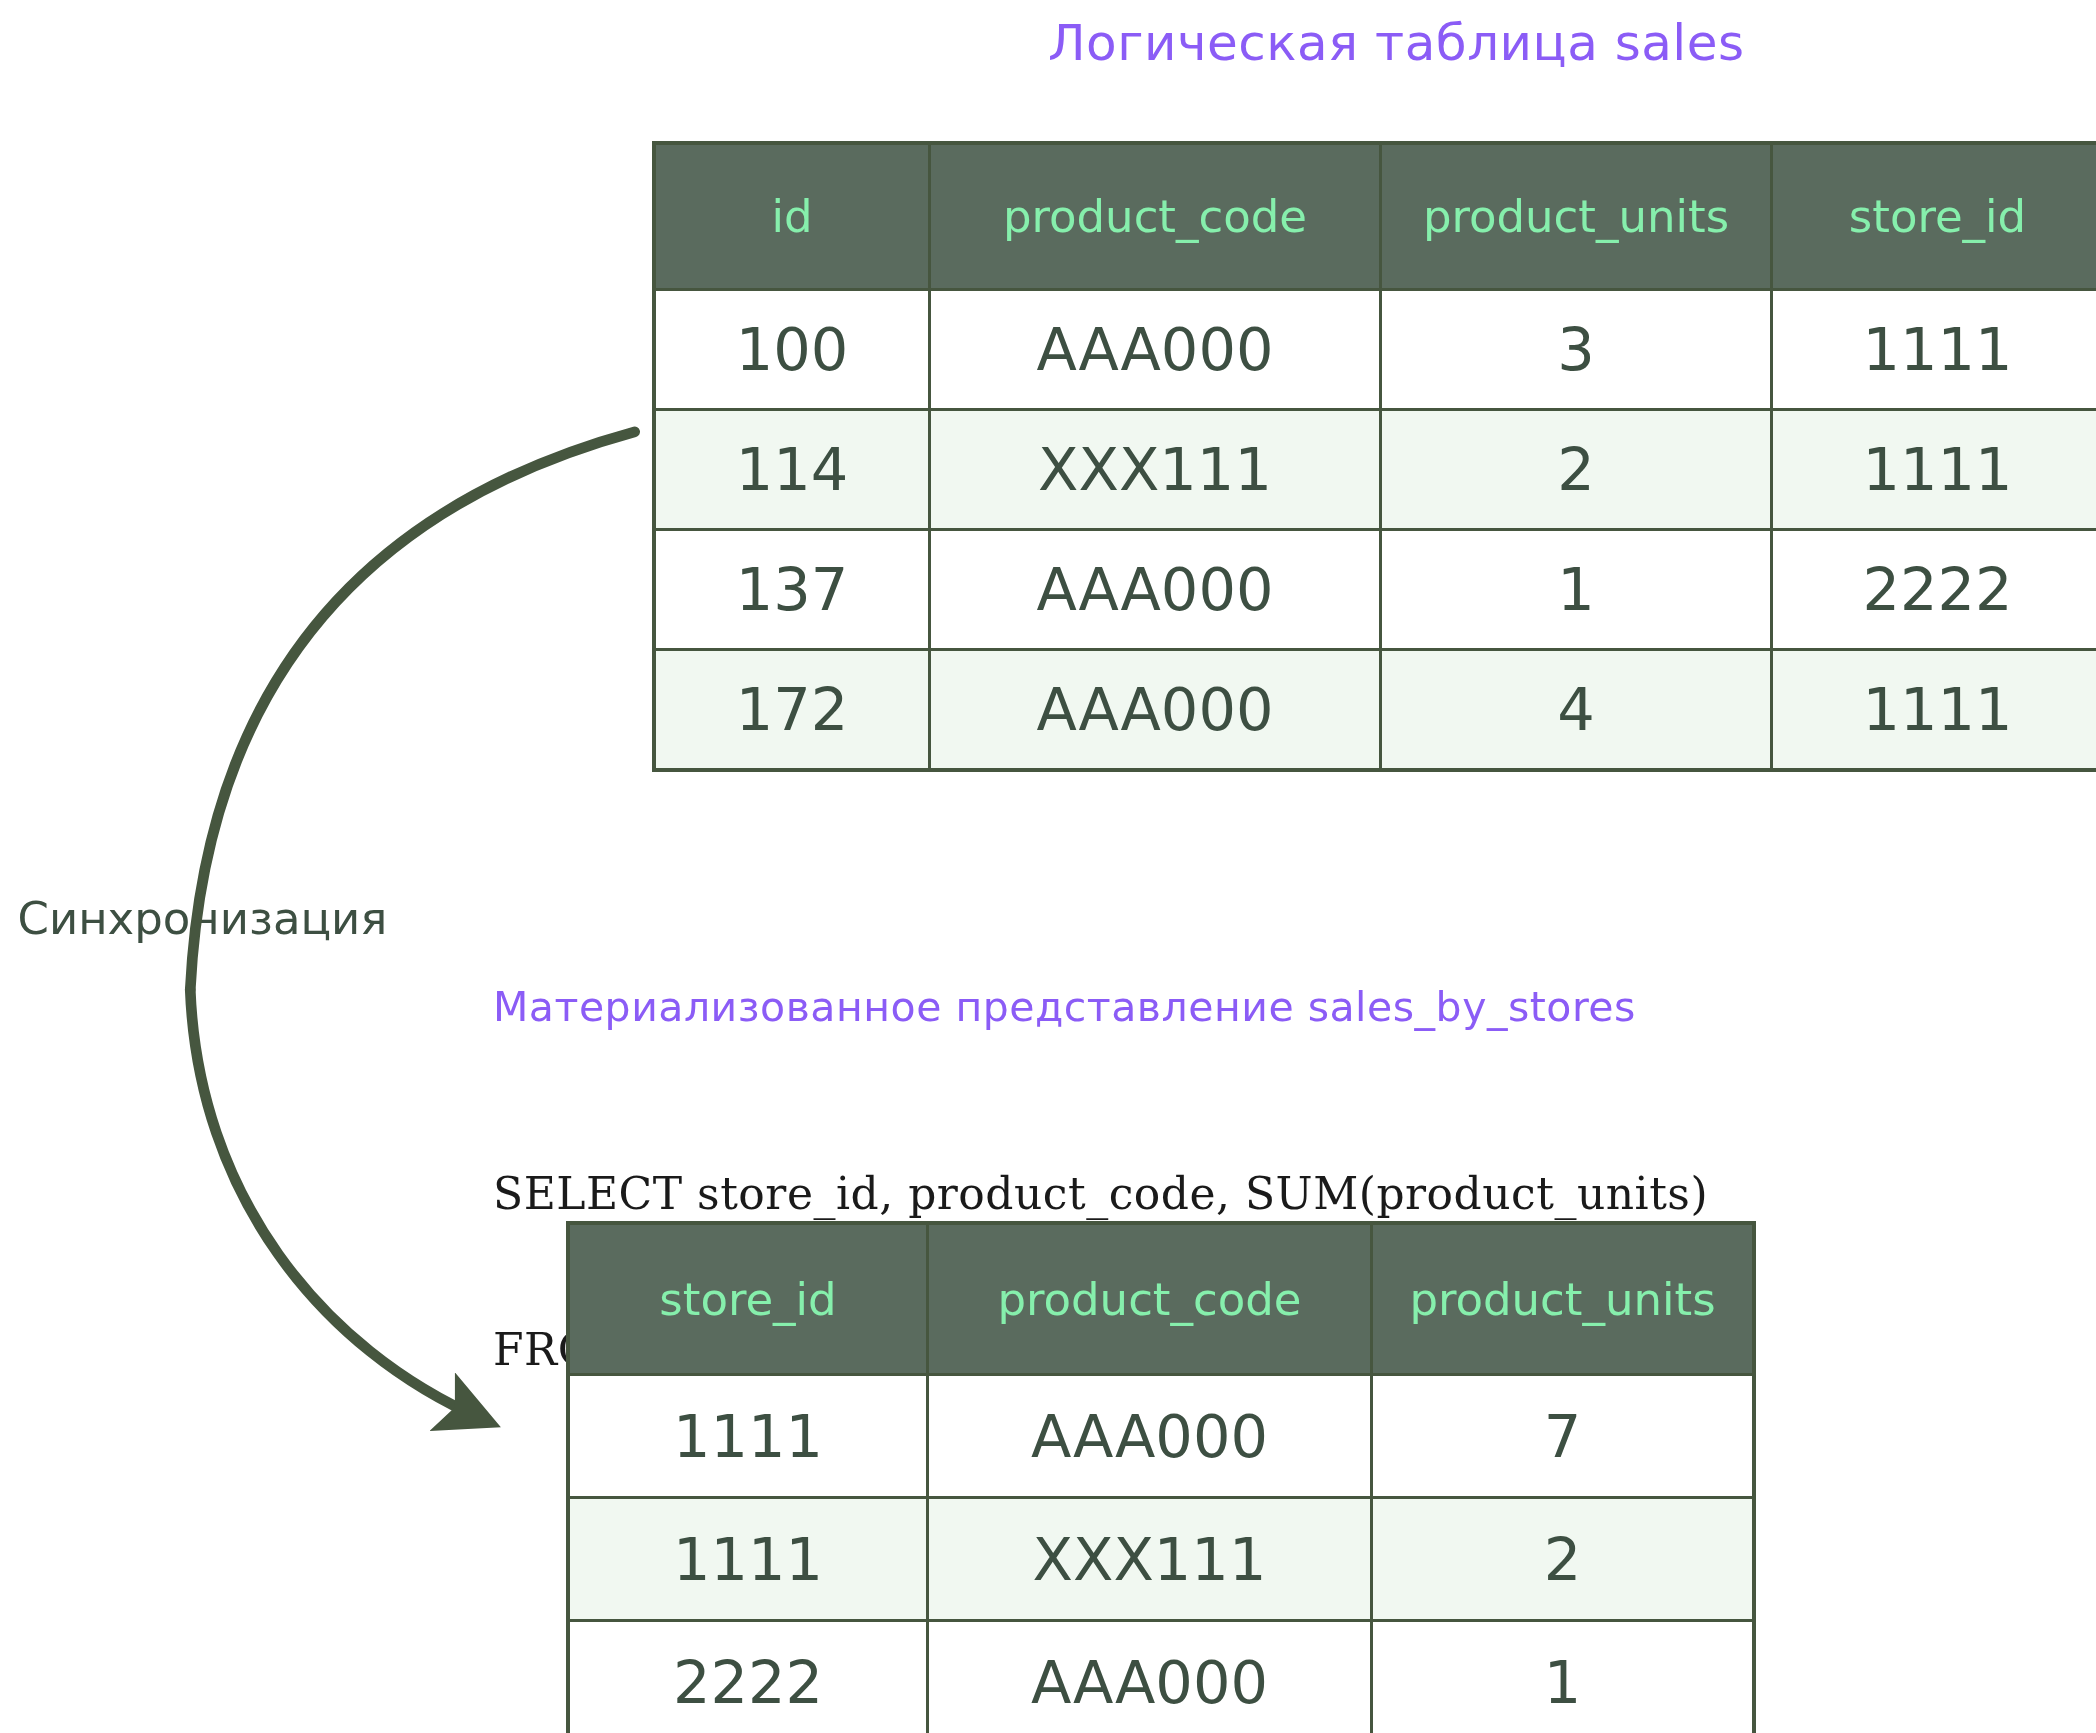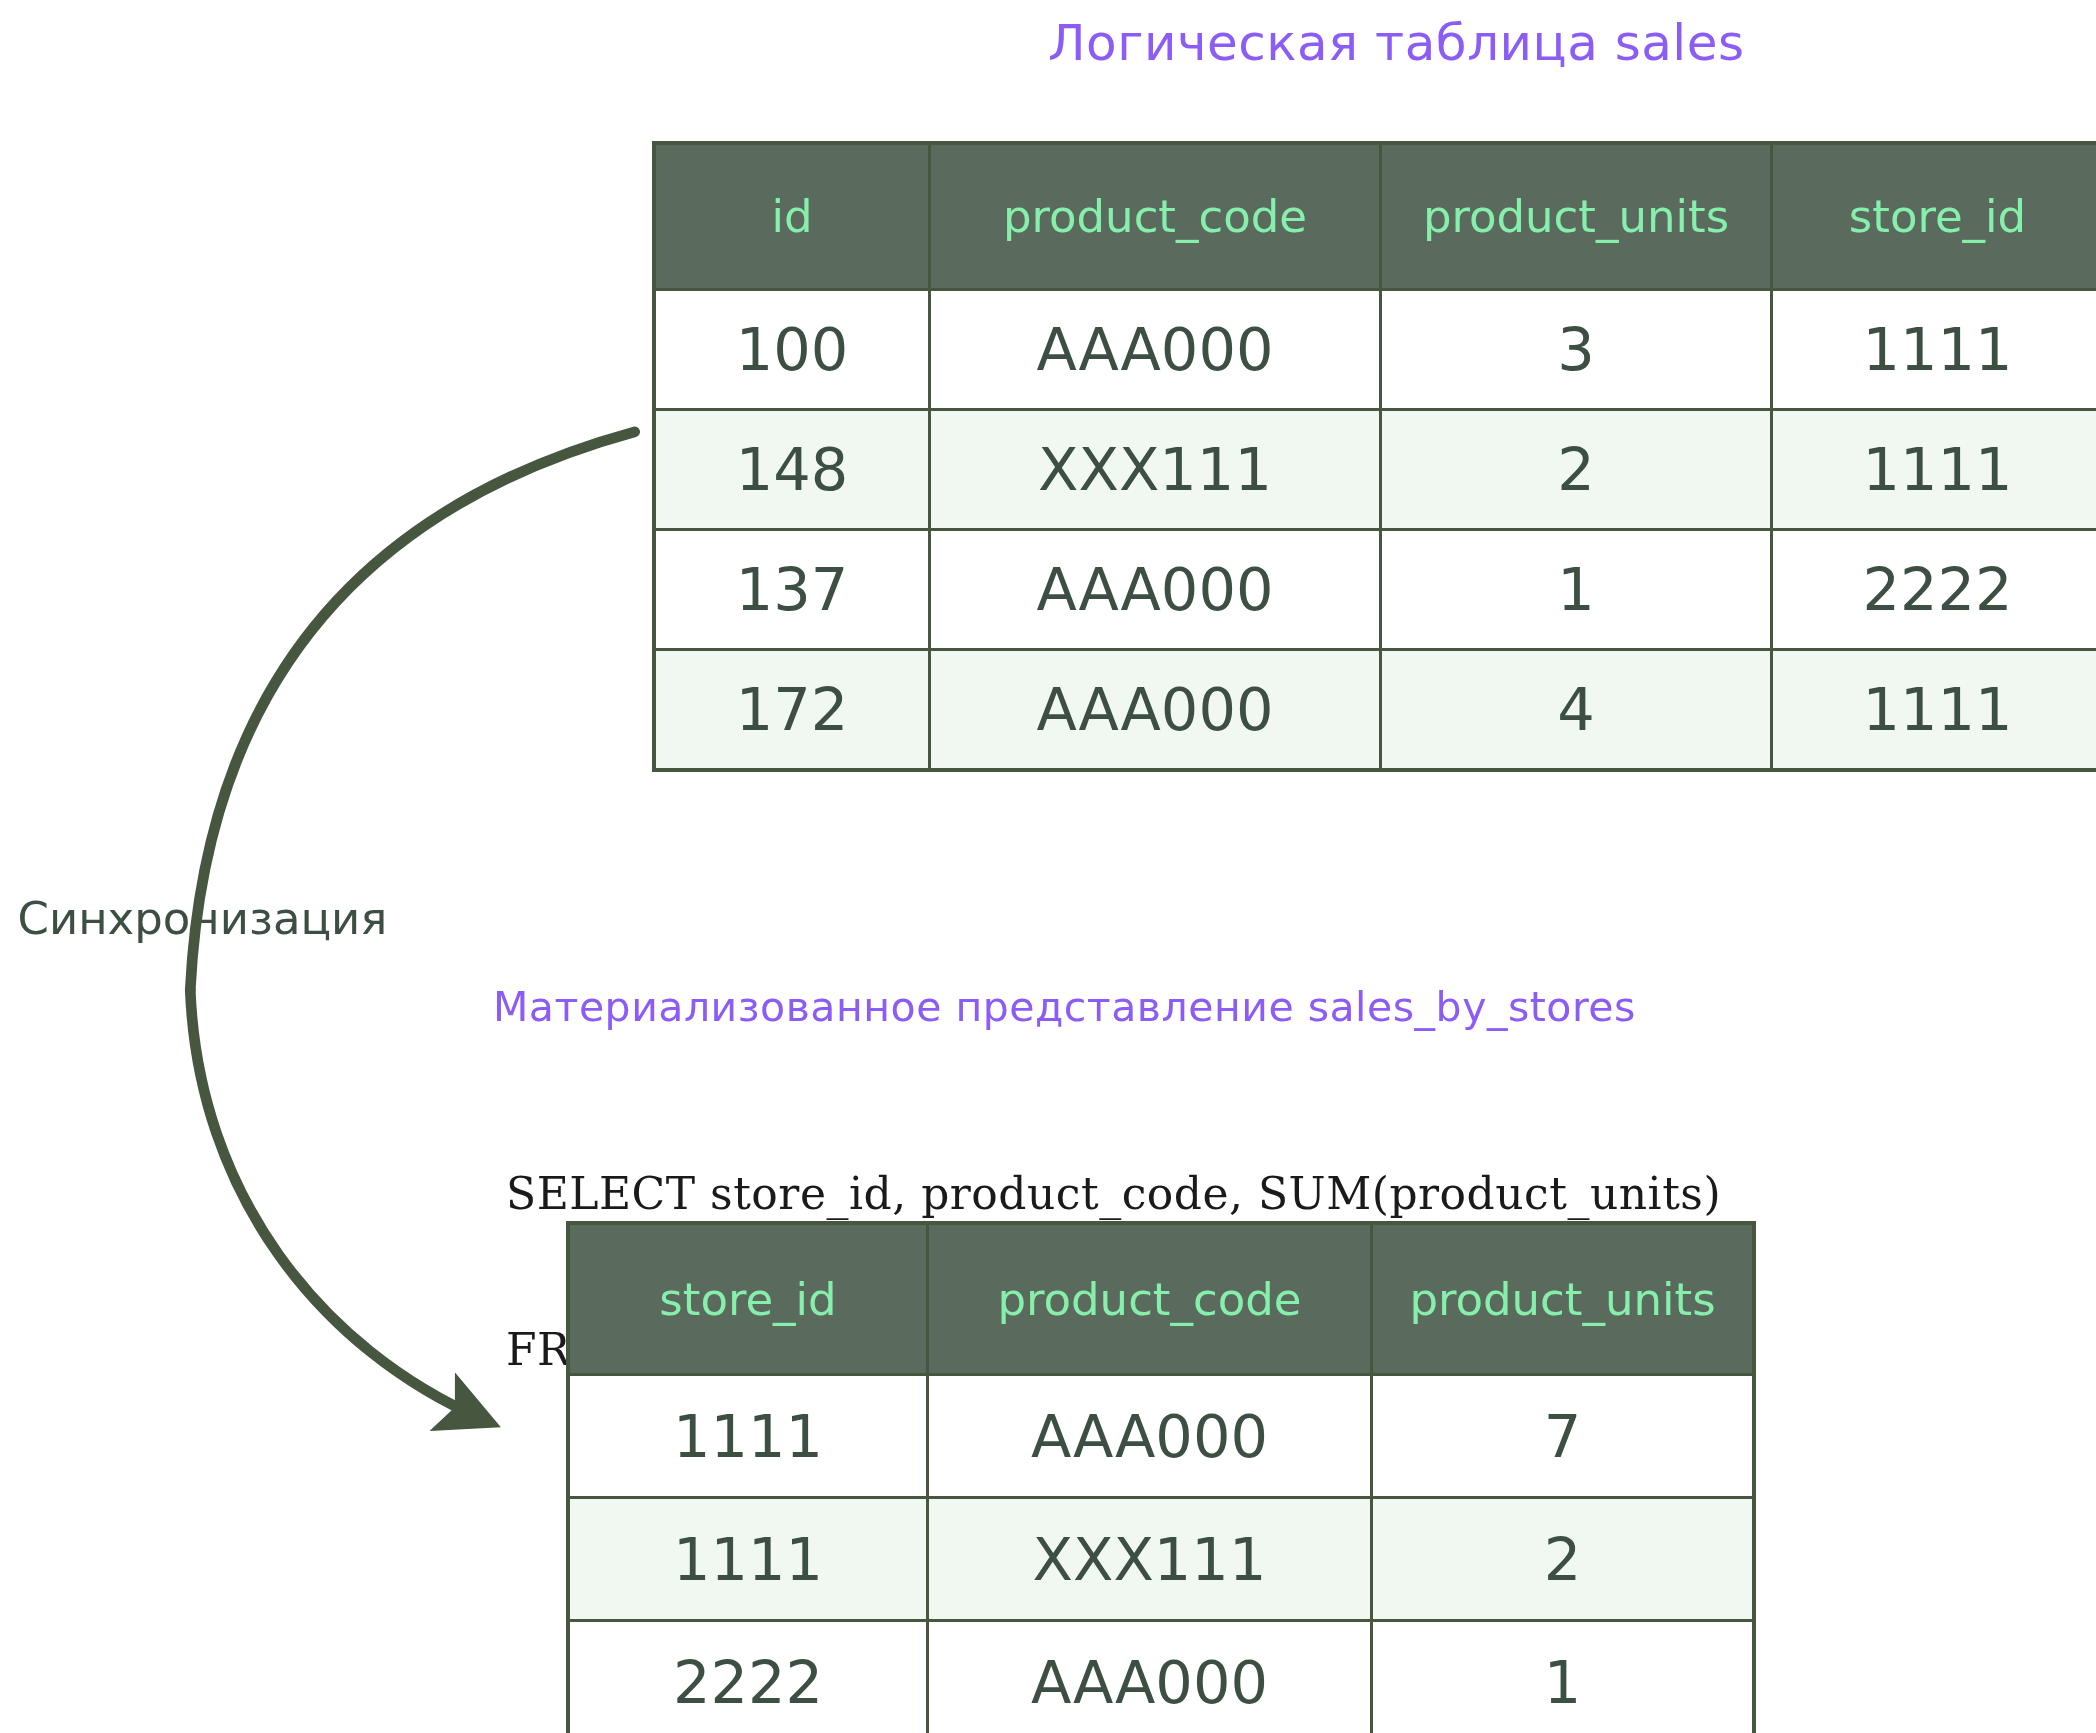--- a/index.html
+++ b/index.html
@@ -45,21 +45,21 @@
     position: absolute;
     left: 493px;
     top: 1064px;
     font-family: "DejaVu Serif", serif;
     font-size: 44px;
     line-height: 52px;
     color: #1a1a1a;
     white-space: pre;
     letter-spacing: 0.5px;
   }
-  .sql div { white-space: pre; margin-left: 13px; }
+  .sql div { white-space: pre; }
 
   
   #sync-label {
     position: absolute;
     left: 17.5px;
     top: 892px;
     font-size: 45px;
     color: #3d4f42;
     white-space: nowrap;
   }
@@ -144,21 +144,21 @@
       </tr>
     </thead>
     <tbody>
       <tr>
         <td class="c0">100</td>
         <td class="c1">AAA000</td>
         <td class="c2">3</td>
         <td class="c3">1111</td>
       </tr>
       <tr class="alt">
-        <td class="c0">148</td>
+        <td class="c0">114</td>
         <td class="c1">XXX111</td>
         <td class="c2">2</td>
         <td class="c3">1111</td>
       </tr>
       <tr>
         <td class="c0">137</td>
         <td class="c1">AAA000</td>
         <td class="c2">1</td>
         <td class="c3">2222</td>
       </tr>

